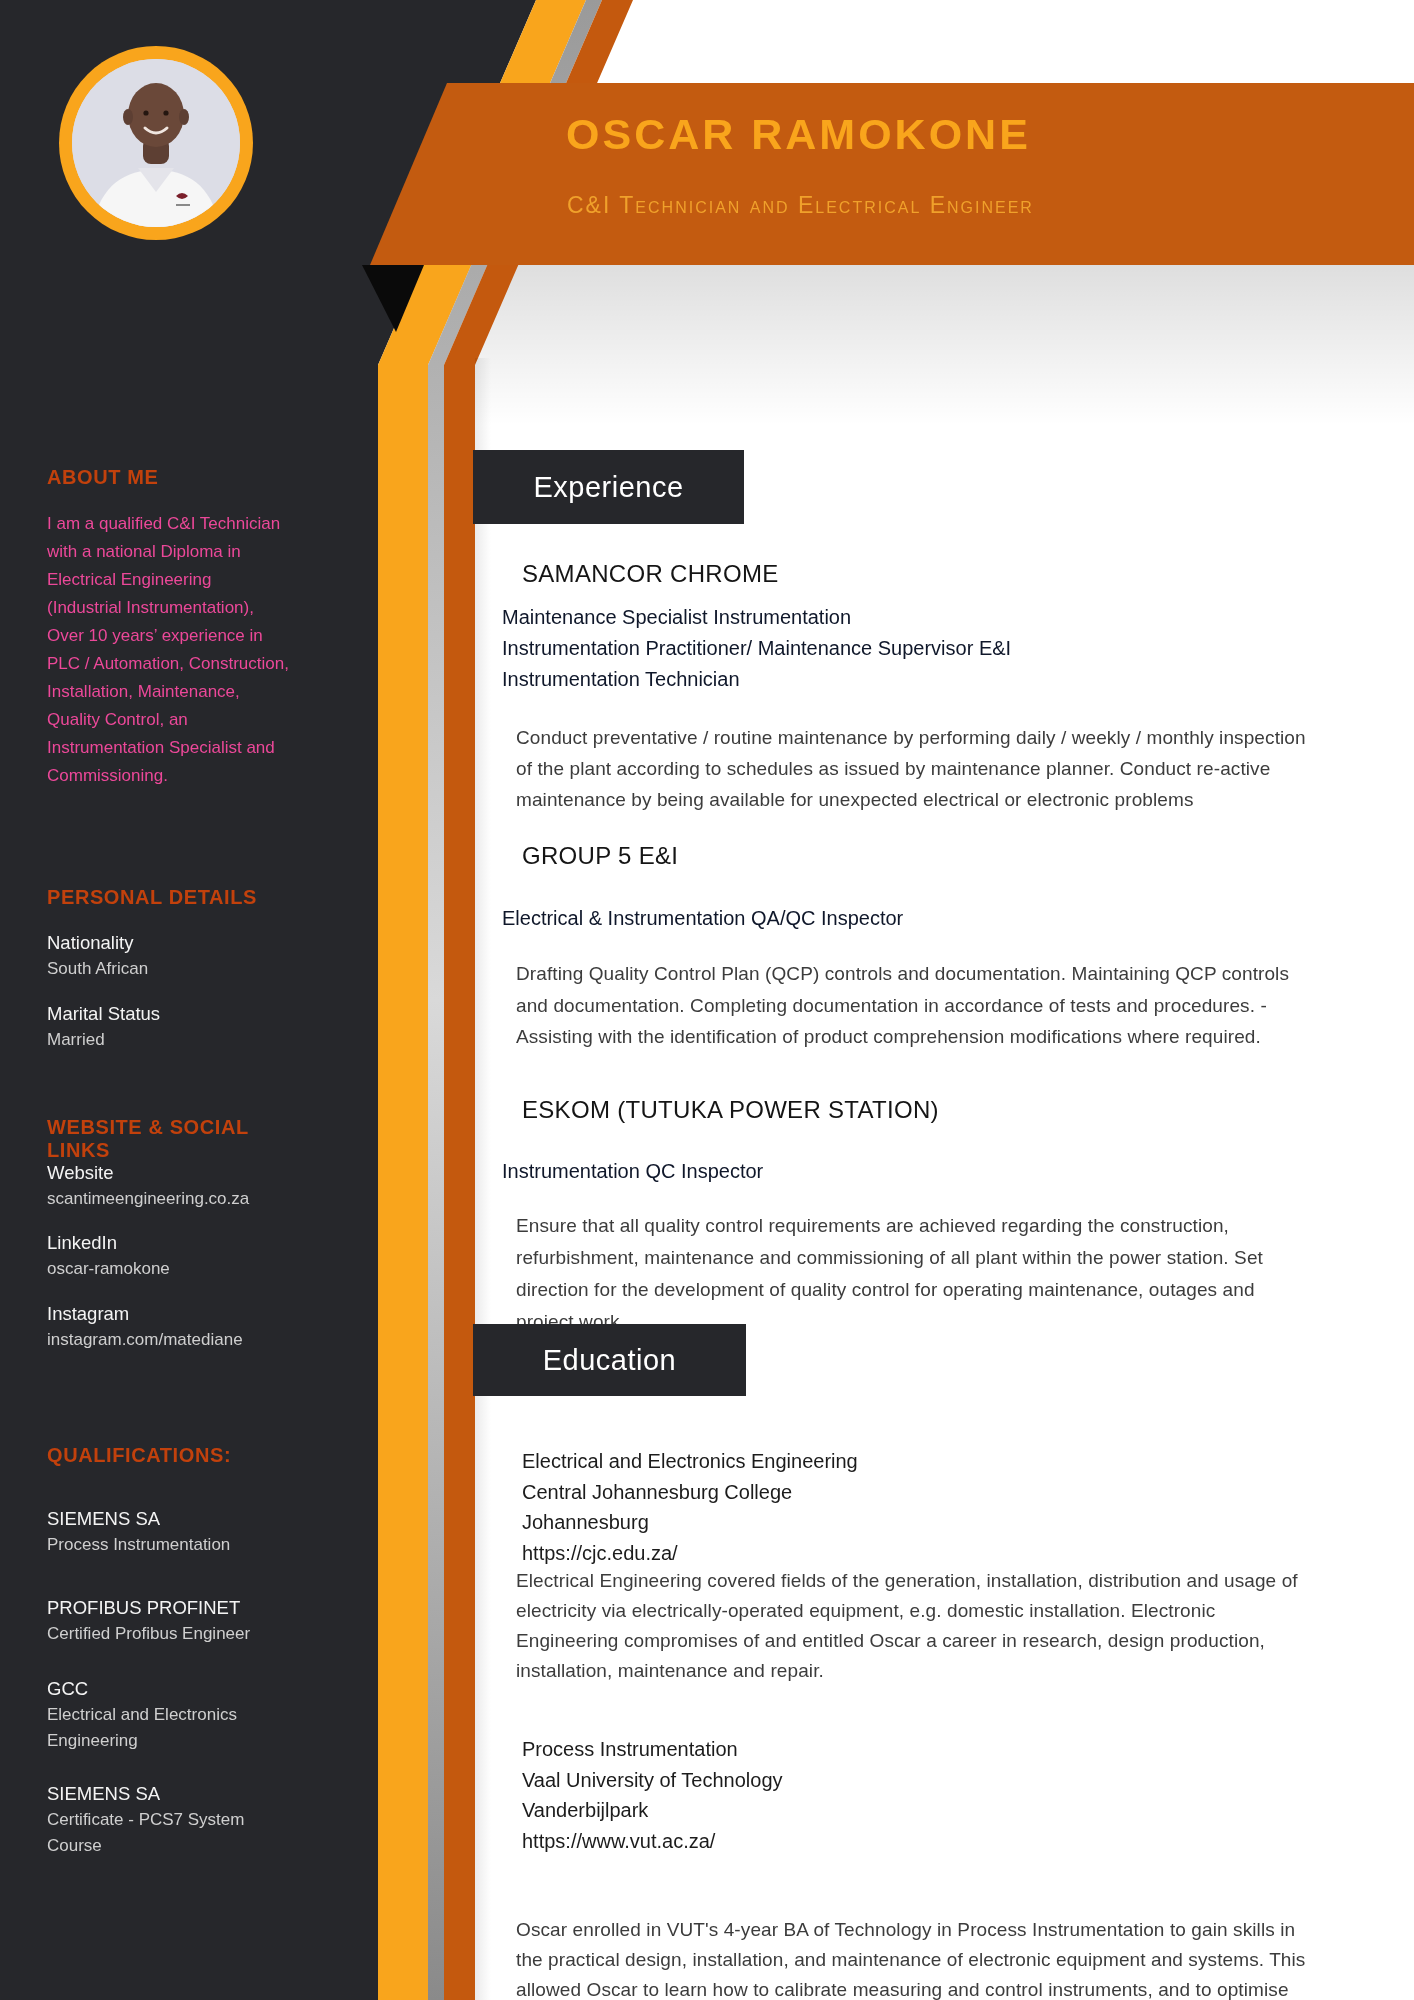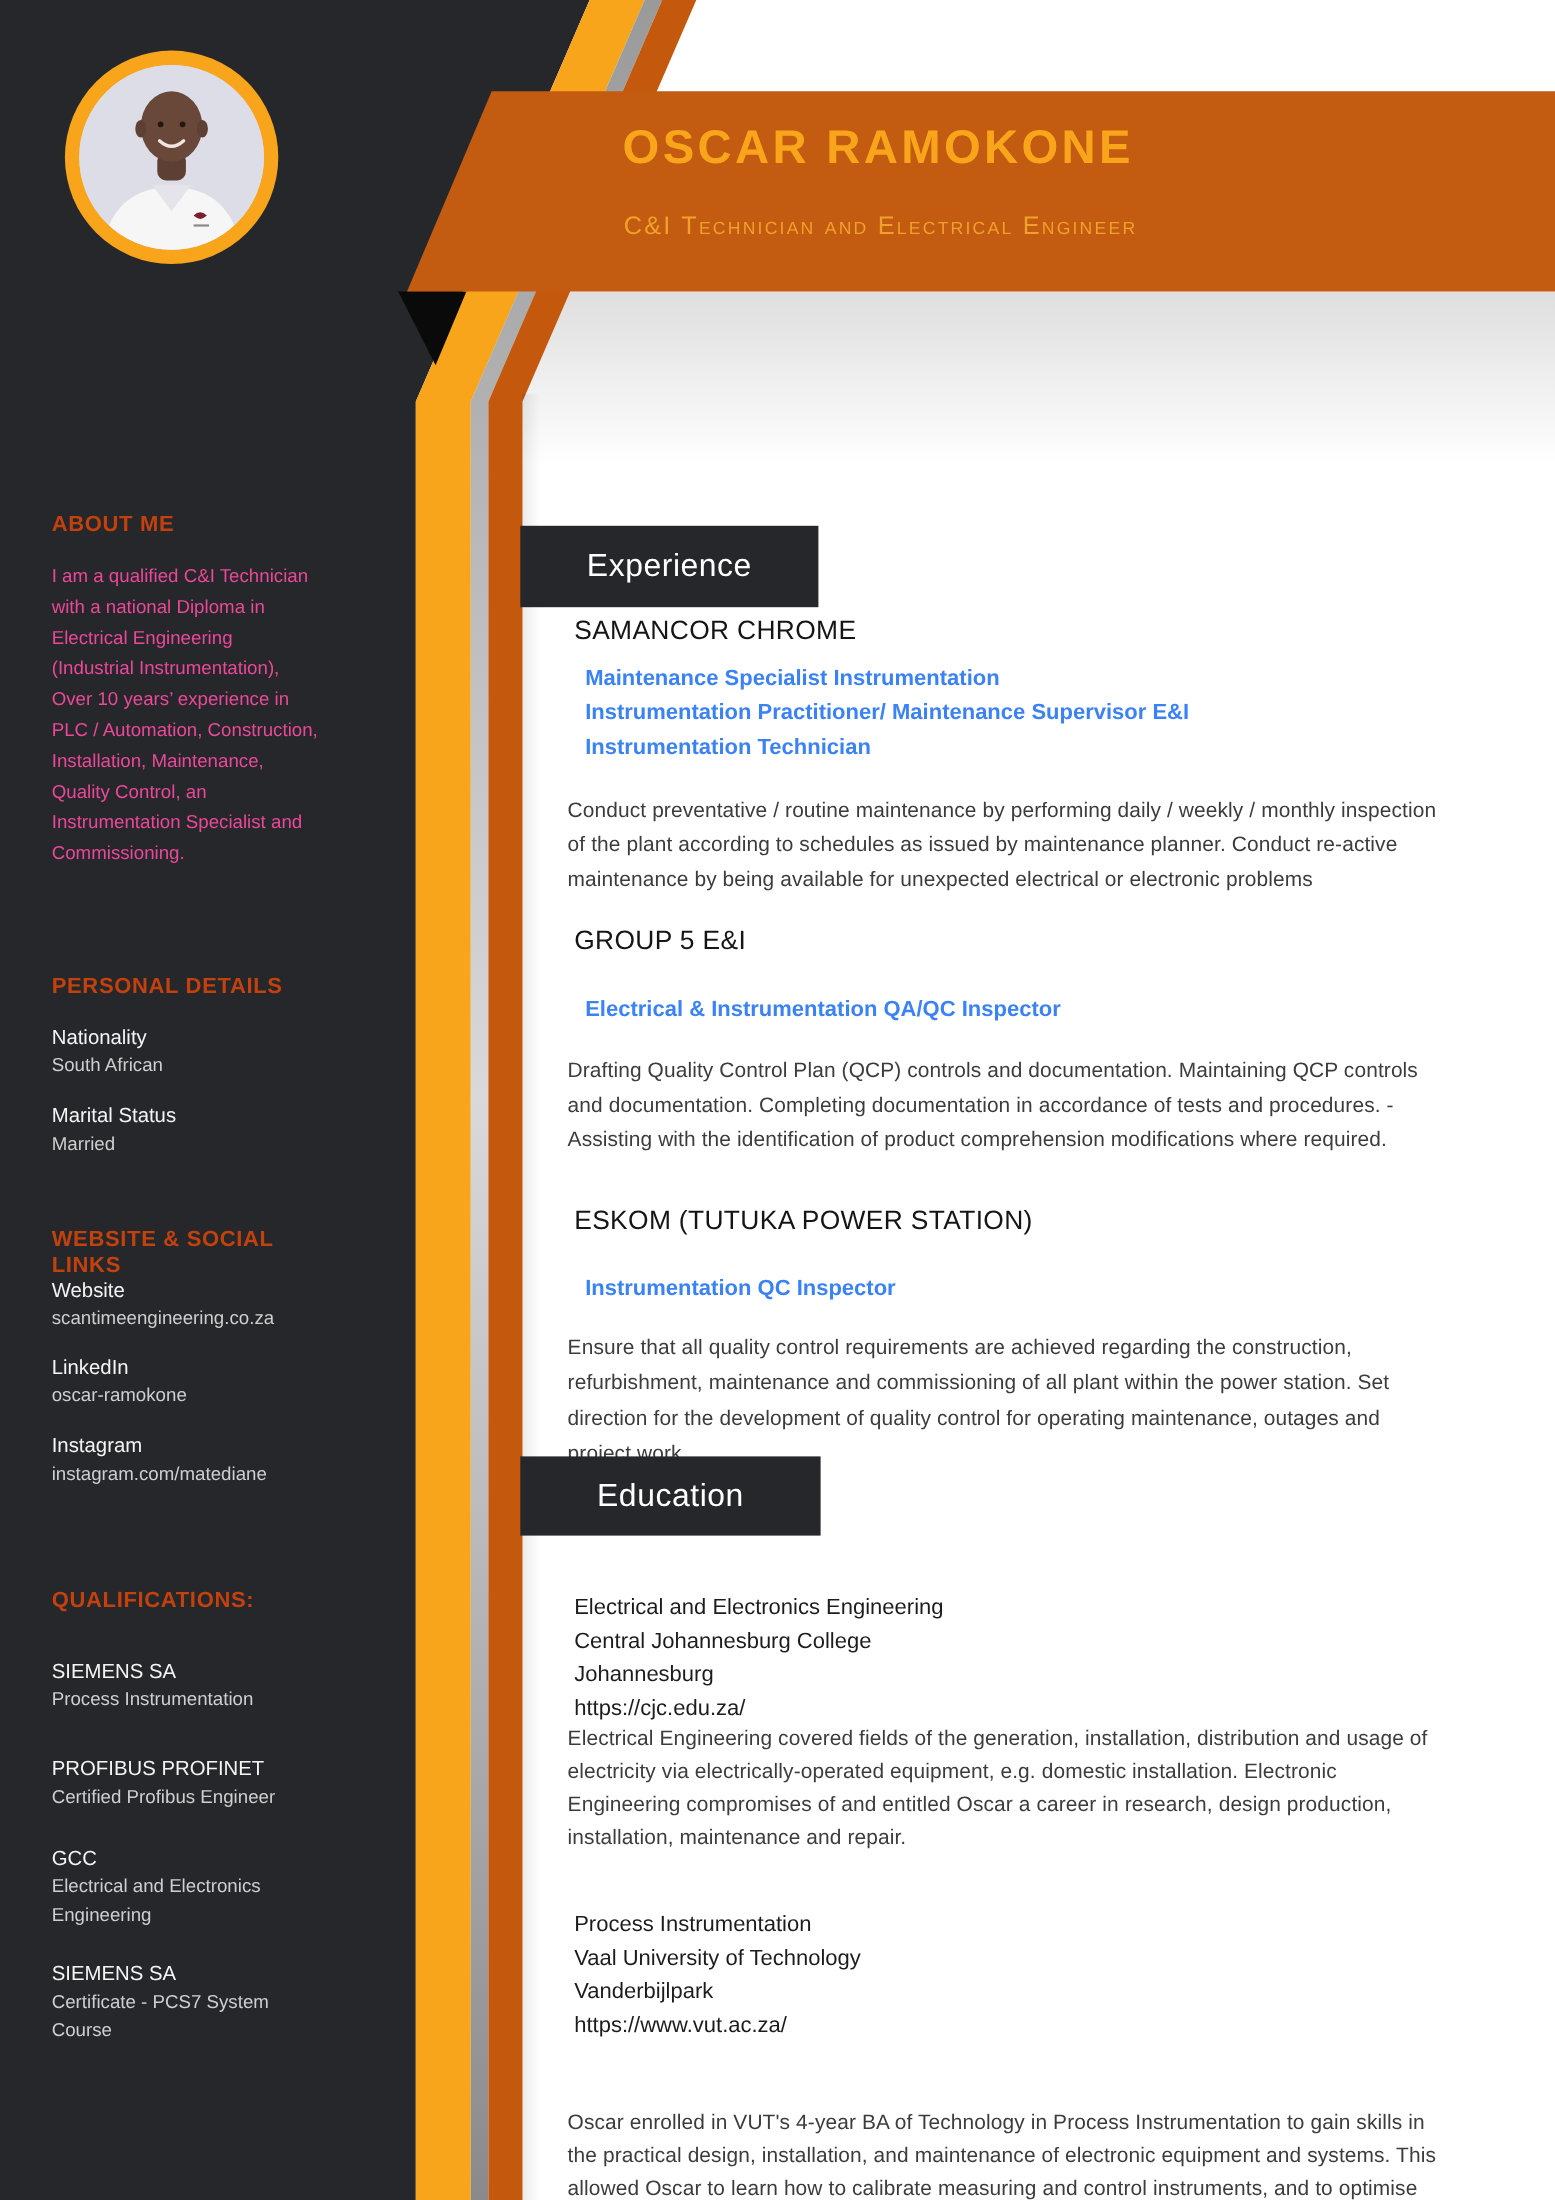--- a/index.html
+++ b/index.html
@@ -46,28 +46,28 @@
   .qual-3    { top:1676px; }
   .qual-4    { top:1781px; }
 
   
   .badge {
     position:absolute; left:473px; width:271px; height:74px;
     background:var(--dark,#26272B); color:#ffffff;
     font-size:29px; display:flex; align-items:center; justify-content:center;
     letter-spacing:.5px;
   }
-  .badge-exp { top:478px; }
+  .badge-exp { top:450px; }
   .badge-edu { top:1324px; height:72px; width:273px; }
 
   .company {
     position:absolute; left:522px;
     font-size:24px; font-weight:400; letter-spacing:.3px; color:#151515;
   }
-  .roles { position:absolute; left:532px; font-size:20px; line-height:31px; color:#3b82f6;font-weight:bold; }
+  .roles { position:absolute; left:502px; font-size:20px; line-height:31px; color:#0f172a; }
   .para  {
     position:absolute; left:516px; width:800px;
     font-size:19px; line-height:31px; color:#3c3c3c; letter-spacing:.1px;
   }
   .school { position:absolute; left:522px; font-size:20px; line-height:30.5px; color:#1c1c1c; }
 
   .co-samancor { top:560px; }
   .roles-samancor { top:602px; }
   .para-samancor { top:722px; }
   .co-group5 { top:842px; }

